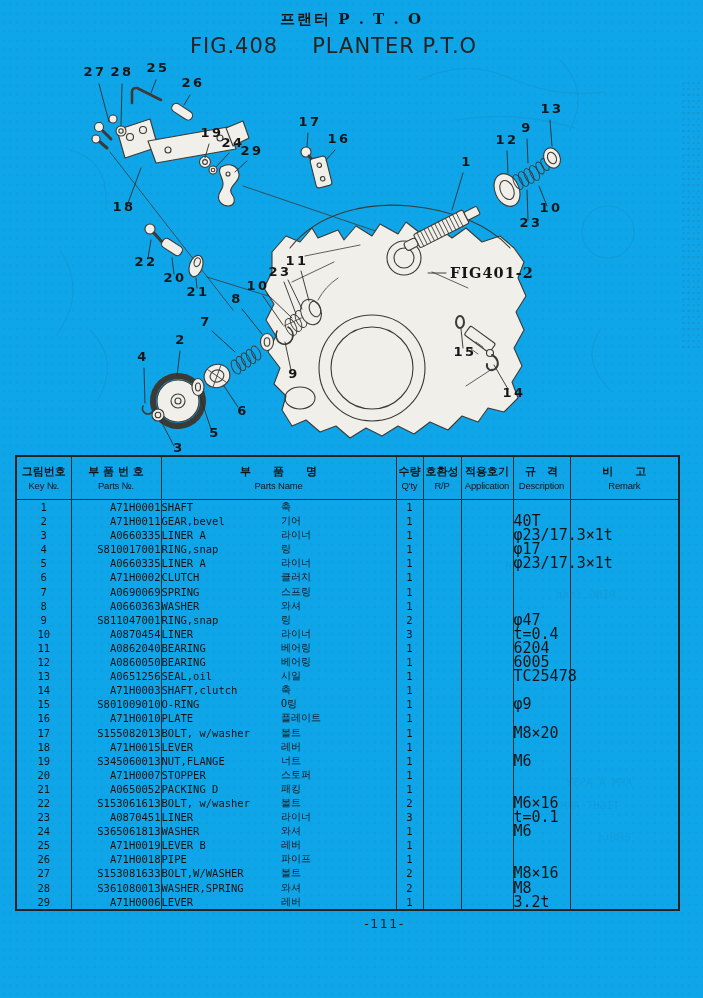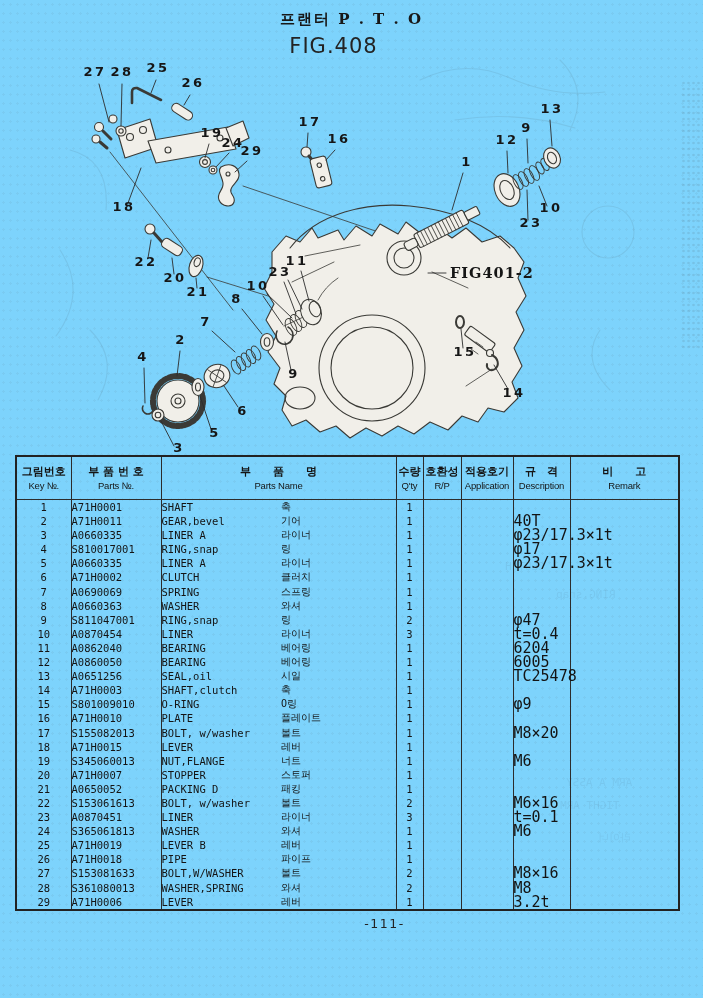--- a/index.html
+++ b/index.html
@@ -1,16 +1,16 @@
 <!DOCTYPE html>
 <html><head>
 <meta charset="utf-8">
 <style>
   html,body{margin:0;padding:0;background:#d8d6d0;}
-  .page{position:relative;width:703px;height:998px;background:#7dd3fc;overflow:hidden;
+  .page{position:relative;width:703px;height:998px;background:#0ea5e9;overflow:hidden;
         font-family:"DejaVu Sans","Liberation Sans",sans-serif;color:#1a1a1a;}
   .speckle{position:absolute;inset:0;pointer-events:none;
         background-image:radial-gradient(rgba(70,68,60,.055) 1px, transparent 1.2px);
         background-size:7px 9px;}
   .edge-noise{position:absolute;right:0;top:80px;width:22px;height:270px;pointer-events:none;
         background-image:radial-gradient(rgba(60,60,55,.22) 1px, transparent 1.3px);
         background-size:5px 6px;opacity:.5;}
   
   .hdr{position:absolute;top:10px;left:0;width:100%;text-align:center;}
   .ko-title{font-size:15px;font-weight:700;letter-spacing:2px;color:#181818;
@@ -38,40 +38,41 @@
   table.parts th, table.parts td{border-left:1px solid #2c2c2c;padding:0;margin:0;
         white-space:nowrap;overflow:visible;}
   table.parts th:first-child, table.parts td:first-child{border-left:none;}
   thead th{height:42px;vertical-align:middle;border-bottom:1.3px solid #2c2c2c;font-weight:400;text-align:center;}
   .h-ko{font-size:11px;line-height:15px;color:#151515;font-weight:bold;}
   .h-en{font-size:9.5px;letter-spacing:-.2px;line-height:14px;color:#151515;
         font-family:Liberation Sans, sans-serif;}
   tbody td{height:14.1px;line-height:14.1px;font-size:10.5px;color:#141414;
         font-family:"DejaVu Sans Mono","Liberation Mono",monospace;}
   td.c-key{text-align:center;font-size:10.5px;}
-  td.c-pn{padding-left:8px;}
+  td.c-pn{padding-left:8px;text-align:right;}
   td.c-ne{padding-left:6px;}
   td.c-nk{border-left:none !important;padding-left:22px;font-size:10px;}
   td.c-qty{text-align:center;}
   td.c-desc{padding-left:4px;font-size:15px;}
   
   .pagenum{position:absolute;top:916px;left:0;width:100%;text-align:center;
         font-size:12.5px;letter-spacing:1.5px;color:#232323;padding-left:33px;}
 </style>
 </head>
 <body>
 
 <div class="page">
   <div class="speckle"></div>
   <div class="edge-noise"></div>
 
   <div class="hdr">
     <div class="ko-title">프랜터 P . T . O</div>
     <div class="main-title">
       <span>FIG.408</span>
+      <span>PLANTER P.T.O</span>
     </div>
   </div>
 
   <svg class="diagram" viewBox="0 0 703 455">
     <g class="art">
 
       <g class="faint">
         <path d="M420,80 q45,-22 90,-2 t95,14 M455,120 q60,-10 120,8 M60,250 q28,42 -4,86 M70,150 q40,10 36,60 M90,330 q30,30 8,70"></path>
         <circle cx="608" cy="232" r="26"></circle>
         <path d="M560,60 q30,30 10,70 M600,330 q-20,30 10,60"></path>

